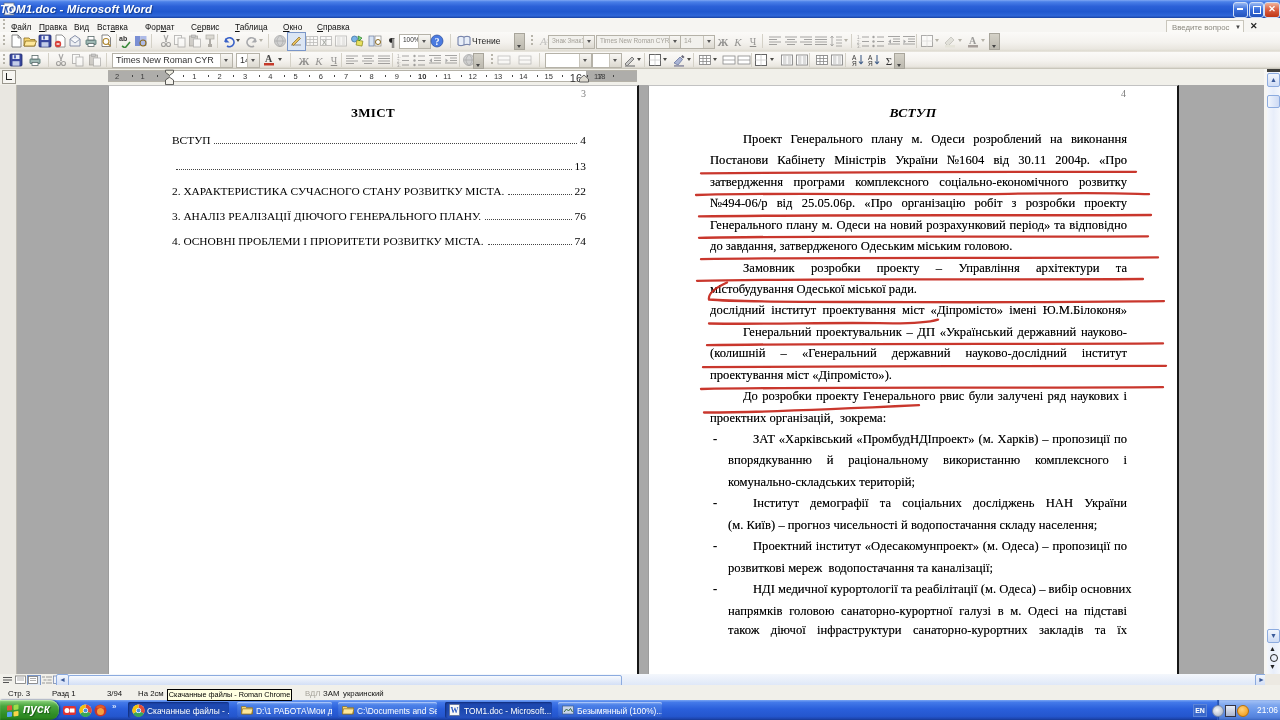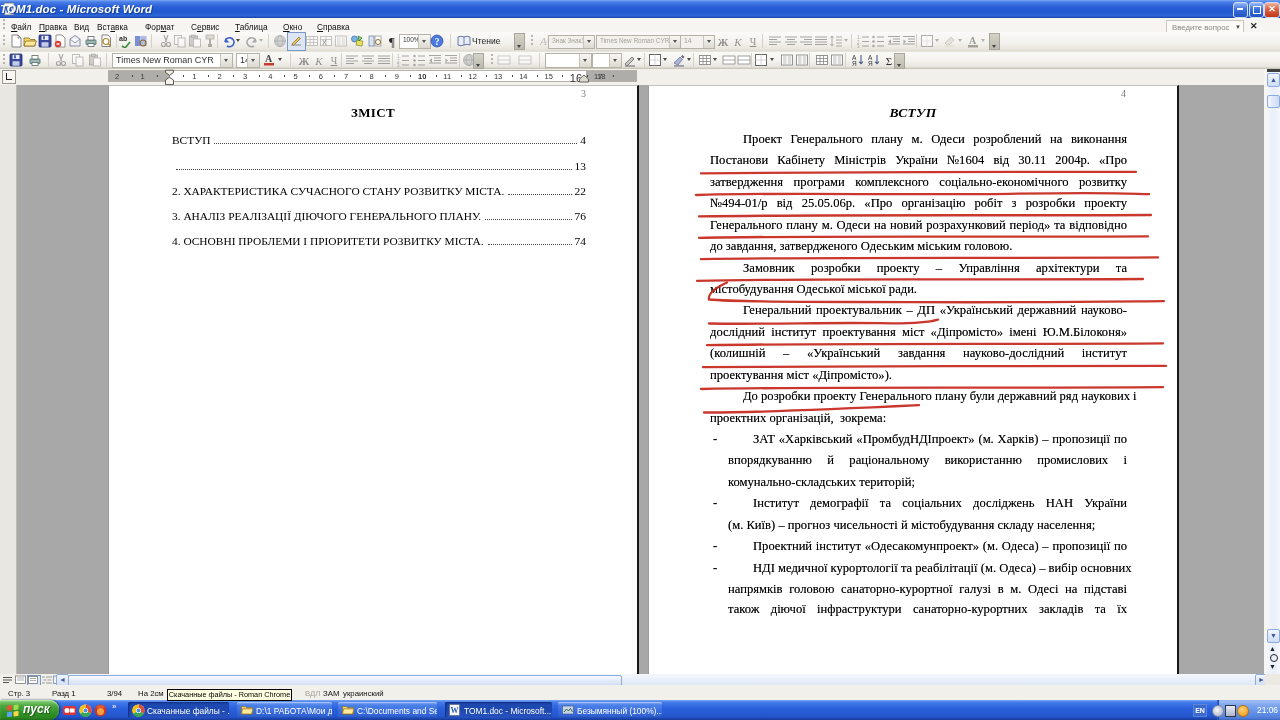--- a/index.html
+++ b/index.html
@@ -738,37 +738,38 @@
           </div>
     </div>
   </div>
   <div id="page4" class="page">
     <div class="pnum" style="right:51px;top:2px;">4</div>
     <div class="doctitle" style="top:16px;font-style:italic;letter-spacing:.3px;">ВСТУП</div>
     <div id="body4">
       <div class="ln ind">Проект Генерального плану м. Одеси розроблений на виконання</div>
       <div class="ln">Постанови Кабінету Міністрів України <span style="display:inline-block">№1604</span> від 30.11 2004р. «Про</div>
       <div class="ln">затвердження програми комплексного соціально-економічного розвитку</div>
-      <div class="ln"><span style="display:inline-block">№494-01/р</span> від 25.05.06р. «Про організацію робіт з розробки проекту</div>
+      <div class="ln"><span style="display:inline-block">№494-06/р</span> від 25.05.06р. «Про організацію робіт з розробки проекту</div>
       <div class="ln">Генерального плану м. Одеси на новий розрахунковий період» та відповідно</div>
       <div class="lnl">до завдання, затвердженого Одеським міським головою.</div>
       <div class="ln ind">Замовник розробки проекту – Управління архітектури та</div>
       <div class="lnl">містобудування Одеської міської ради.</div>
+      <div class="ln">дослідний інститут проектування міст «Діпромісто» імені Ю.М.Білоконя»</div>
       <div class="ln ind">Генеральний проектувальник – ДП «Український державний науково-</div>
-      <div class="ln">дослідний інститут проектування міст «Діпромісто» імені Ю.М.Білоконя»</div>
-      <div class="ln">(колишній – «Український завдання науково-дослідний інститут</div>
+      <div class="ln">(колишній – «Генеральний державний науково-дослідний інститут</div>
       <div class="lnl">проектування міст «Діпромісто»).</div>
-      <div class="ln ind">До розробки проекту Генерального плану були державний ряд наукових і</div>
+      <div class="ln ind">До розробки проекту Генерального рвис були залучені ряд наукових і</div>
       <div class="lnl">проектних організацій,&nbsp; зокрема:</div>
       <div class="ln li1"><span class="mark">-</span>ЗАТ «Харківський «ПромбудНДІпроект» (м. Харків) – пропозиції по</div>
-      <div class="ln li2">впорядкуванню й раціональному використанню промислових і</div>
+      <div class="ln li2">впорядкуванню й раціональному використанню комплексного і</div>
       <div class="lnl li2">комунально-складських територій;</div>
       <div class="ln li1"><span class="mark">-</span>Інститут демографії та соціальних досліджень НАН України</div>
-      <div class="lnl li2">(м. Київ) – прогноз чисельності й містобудування складу населення;</div>
+      <div class="lnl li2">(м. Київ) – прогноз чисельності й водопостачання складу населення;</div>
       <div class="ln li1"><span class="mark">-</span>Проектний інститут «Одесакомунпроект» (м. Одеса) – пропозиції по</div>
+      <div class="lnl li2">розвиткові мереж&nbsp; водопостачання та каналізації;</div>
       <div class="ln li1"><span class="mark">-</span>НДІ медичної курортології та реабілітації (м. Одеса) – вибір основних</div>
       <div class="ln li2">напрямків головою санаторно-курортної галузі в м. Одесі на підставі</div>
       <div class="ln li2" style="margin-top:-1.5px">також діючої інфраструктури санаторно-курортних закладів та їх</div>
     </div>
     <svg id="redink" width="527" height="700" viewBox="0 0 527 700">
       <g fill="none" stroke="#c5271c" stroke-width="2.3" stroke-linecap="round" opacity="0.92">
       <path d="M52 87.3 C 160 85.6, 380 86.3, 487 85.8"></path>
       <path d="M47 109 C 120 106.3, 260 109.3, 360 107.8 S 470 107.3, 500 108.1"></path>
       <path d="M50 130.4 C 180 128.4, 360 129.8, 502 129"></path>
       <path d="M50 151.8 C 160 149.6, 330 151.2, 499 150.3"></path>

